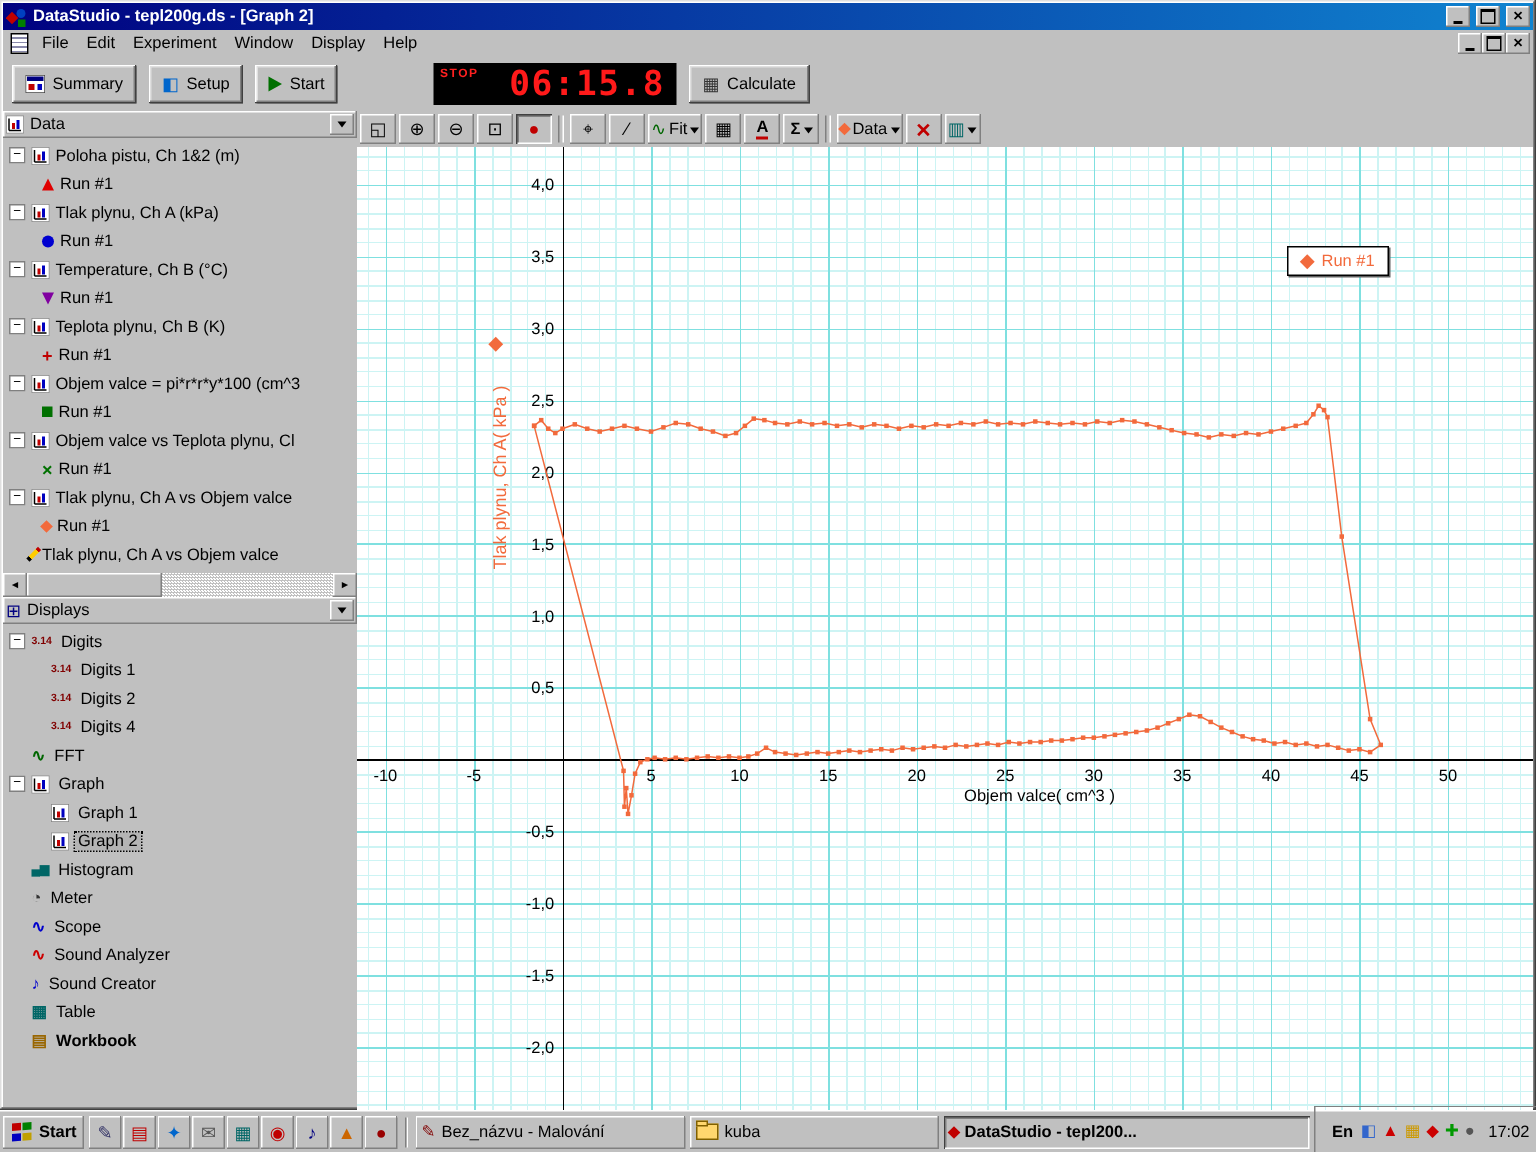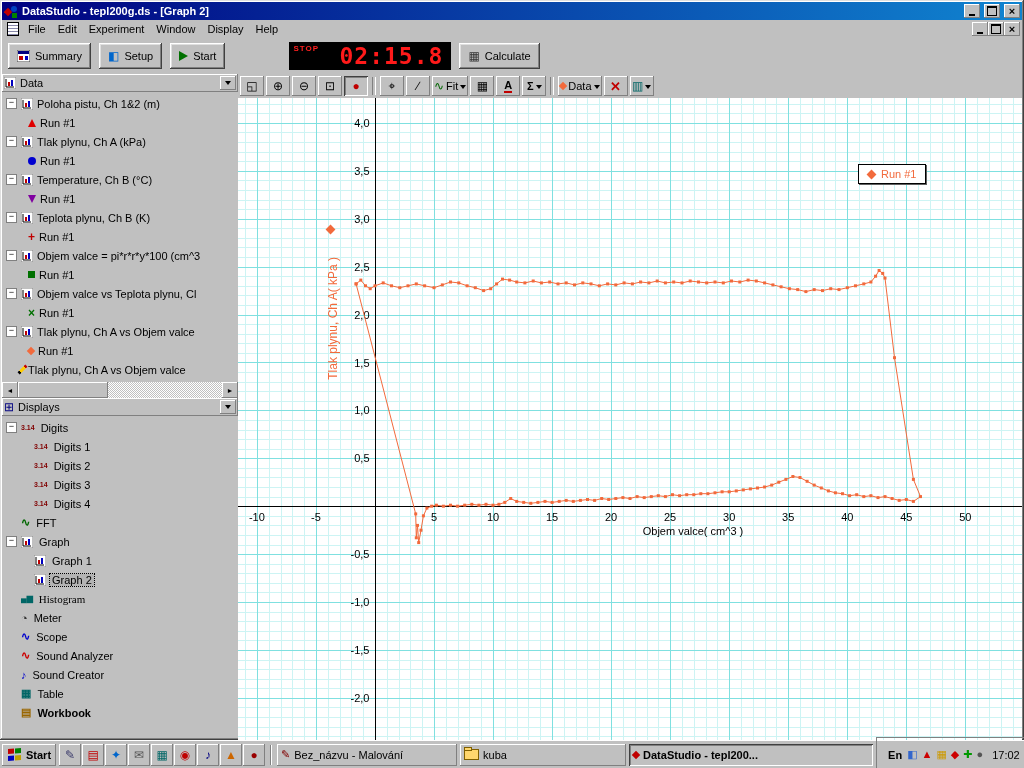--- a/index.html
+++ b/index.html
@@ -151,21 +151,21 @@
       <div class="tb-big out">
         <span class="ico" style="color:#0066cc;">◧</span>
         <span>Setup</span>
       </div>
       <div class="tb-big out">
         <span class="play-tri"></span>
         <span>Start</span>
       </div>
       <div class="timer">
         <span class="stop">STOP</span>
-        <span class="digits">02:15.8</span>
+        <span class="digits">06:15.8</span>
       </div>
       <div class="tb-big out">
         <span class="ico" style="color:#333;">▦</span>
         <span>Calculate</span>
       </div>
     </div>
 
     <div class="toolbar2">
       <div class="tb-sm out-thin">
           <span class="ico">◱</span>
@@ -369,25 +369,20 @@
             <span style="padding: 0px 2px;">Digits 1</span>
           </div>
           <div class="tree-row">
             <span class="t-ind" style="width: 24px;"></span>
             <span style="color: rgb(128, 0, 0); font-size: 7px; font-weight: bold; flex: 0 0 auto;">3.14</span>
             <span style="padding: 0px 2px;">Digits 2</span>
           </div>
           <div class="tree-row">
             <span class="t-ind" style="width: 24px;"></span>
             <span style="color: rgb(128, 0, 0); font-size: 7px; font-weight: bold; flex: 0 0 auto;">3.14</span>
-            <span style="padding: 0px 2px;">Digits 3</span>
-          </div>
-          <div class="tree-row">
-            <span class="t-ind" style="width: 24px;"></span>
-            <span style="color: rgb(128, 0, 0); font-size: 7px; font-weight: bold; flex: 0 0 auto;">3.14</span>
             <span style="padding: 0px 2px;">Digits 4</span>
           </div>
           <div class="tree-row">
             <span class="t-ind" style="width: 11px;"></span>
             <span style="color: rgb(0, 102, 0); font-size: 11px; font-weight: bold; flex: 0 0 auto;">∿</span>
             <span style="padding: 0px 2px;">FFT</span>
           </div>
           <div class="tree-row">
             <span class="xbox">−</span>
             <span style="height: 12px; flex: 0 0 auto;"><svg width="12" height="12">
@@ -414,21 +409,21 @@
                 <rect x="0" y="0" width="12" height="12" fill="#fff" stroke="#808080"></rect>
                 <path d="M2 10 L2 2 M2 10 L10 10" stroke="#000" fill="none"></path>
                 <rect x="4" y="5" width="2" height="4" fill="#c00000"></rect>
                 <rect x="7" y="3" width="2" height="6" fill="#0000c0"></rect>
               </svg></span>
             <span class="sel" style="padding: 0px 2px;">Graph 2</span>
           </div>
           <div class="tree-row">
             <span class="t-ind" style="width: 11px;"></span>
             <span style="color: rgb(0, 102, 102); font-size: 8px; font-weight: bold; flex: 0 0 auto;">▄▆</span>
-            <span style="padding: 0px 2px; font-family: Liberation Serif, serif;">Histogram</span>
+            <span style="padding: 0px 2px;">Histogram</span>
           </div>
           <div class="tree-row">
             <span class="t-ind" style="width: 11px;"></span>
             <span style="color: rgb(51, 51, 51); font-size: 11px; font-weight: bold; flex: 0 0 auto;">◔</span>
             <span style="padding: 0px 2px;">Meter</span>
           </div>
           <div class="tree-row">
             <span class="t-ind" style="width: 11px;"></span>
             <span style="color: rgb(0, 0, 204); font-size: 11px; font-weight: bold; flex: 0 0 auto;">∿</span>
             <span style="padding: 0px 2px;">Scope</span>

